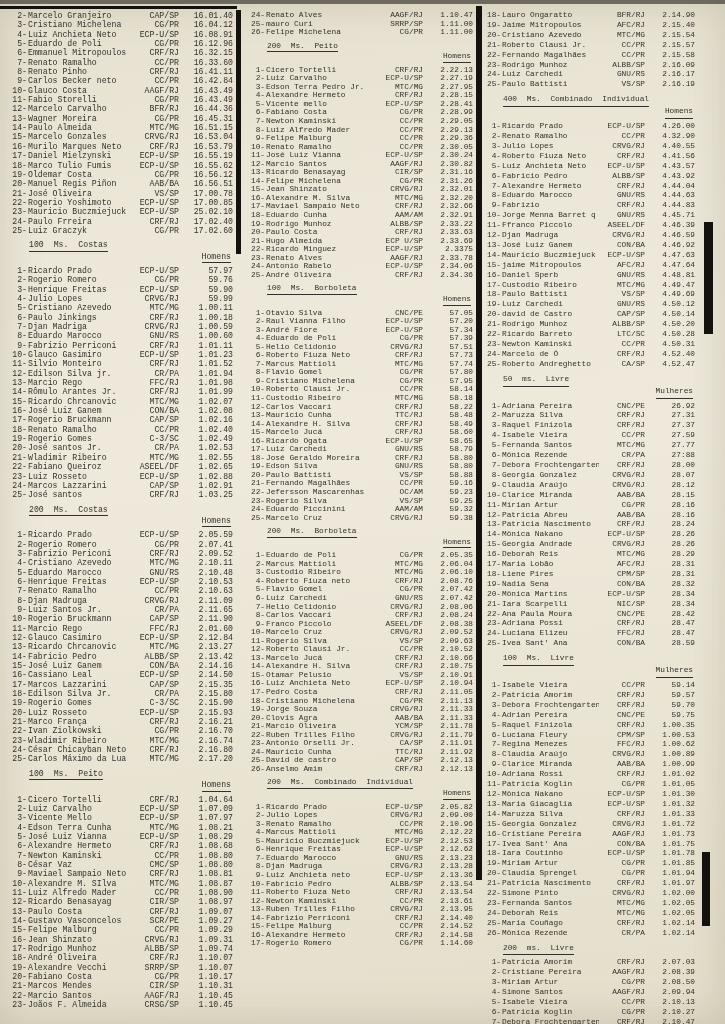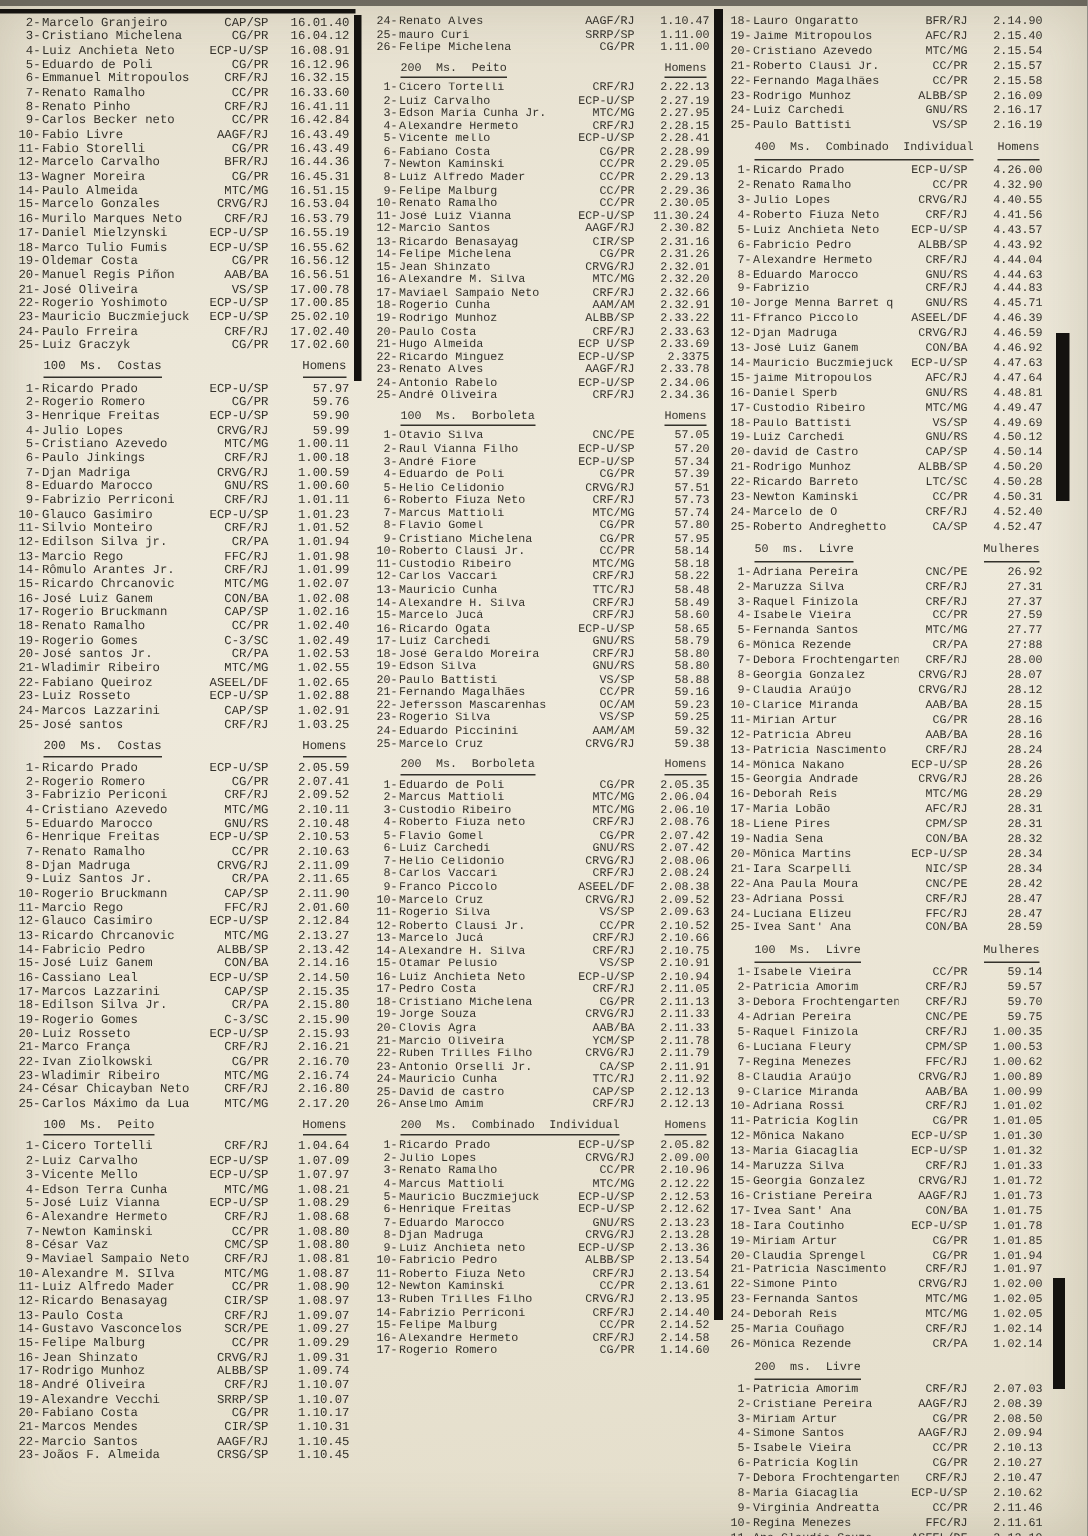--- a/index.html
+++ b/index.html
@@ -12,21 +12,21 @@
   .col{position:absolute;top:11px;}
   .col-1{left:9px;width:224px;font-size:8.2px;line-height:9.35px;}
   .col-2{left:247px;width:226px;font-size:7.8px;line-height:8.55px;}
   .col-3{left:483px;width:212px;font-size:7.8px;line-height:9.9px;}
   .row{display:flex;align-items:baseline;white-space:nowrap;}
   .rank{flex:none;width:18px;text-align:right;}
   .name{flex:1 1 auto;overflow:hidden;padding-left:1px;}
   .club{flex:none;min-width:46px;text-align:right;}
   .time{flex:none;width:50px;text-align:right;}
   .col-1 .time{width:54px;}
-  .section-head{display:flex;align-items:flex-start;margin:5px 0 3px;}
+  .section-head{display:flex;align-items:flex-start;margin:5px 0 3px;flex-direction:column;}
   .sh-title{margin-left:20px;word-spacing:5px;border-bottom:1px solid #33312b;padding-bottom:1px;}
   .sh-gender{margin-left:auto;margin-right:2px;border-bottom:1px solid #33312b;padding-bottom:1px;}
 </style>
 </head>
 <body>
 
 <div class="page">
 
   <div class="artifact" style="left:0;top:0;width:725px;height:4px;opacity:.55;"></div>
   <div class="artifact" style="left:0;top:6px;width:237px;height:3px;"></div>
@@ -79,21 +79,21 @@
         <span class="time">16.41.11</span>
       </div>
       <div class="row">
         <span class="rank">9-</span>
         <span class="name">Carlos Becker neto</span>
         <span class="club">CC/PR</span>
         <span class="time">16.42.84</span>
       </div>
       <div class="row">
         <span class="rank">10-</span>
-        <span class="name">Fabio Livre</span>
+        <span class="name">Glauco Costa</span>
         <span class="club">AAGF/RJ</span>
         <span class="time">16.43.49</span>
       </div>
       <div class="row">
         <span class="rank">11-</span>
         <span class="name">Fabio Storelli</span>
         <span class="club">CG/PR</span>
         <span class="time">16.43.49</span>
       </div>
       <div class="row">
@@ -661,21 +661,21 @@
         <span class="time">2.22.13</span>
       </div>
       <div class="row">
         <span class="rank">2-</span>
         <span class="name">Luiz Carvalho</span>
         <span class="club">ECP-U/SP</span>
         <span class="time">2.27.19</span>
       </div>
       <div class="row">
         <span class="rank">3-</span>
-        <span class="name">Edson Maria Cunha Jr.</span>
+        <span class="name">Edson Terra Pedro Jr.</span>
         <span class="club">MTC/MG</span>
         <span class="time">2.27.95</span>
       </div>
       <div class="row">
         <span class="rank">4-</span>
         <span class="name">Alexandre Hermeto</span>
         <span class="club">CRF/RJ</span>
         <span class="time">2.28.15</span>
       </div>
       <div class="row">
@@ -711,21 +711,21 @@
       <div class="row">
         <span class="rank">10-</span>
         <span class="name">Renato Ramalho</span>
         <span class="club">CC/PR</span>
         <span class="time">2.30.05</span>
       </div>
       <div class="row">
         <span class="rank">11-</span>
         <span class="name">José Luiz Vianna</span>
         <span class="club">ECP-U/SP</span>
-        <span class="time">11.30.24</span>
+        <span class="time">2.30.24</span>
       </div>
       <div class="row">
         <span class="rank">12-</span>
         <span class="name">Marcio Santos</span>
         <span class="club">AAGF/RJ</span>
         <span class="time">2.30.82</span>
       </div>
       <div class="row">
         <span class="rank">13-</span>
         <span class="name">Ricardo Benasayag</span>
@@ -751,21 +751,21 @@
         <span class="time">2.32.20</span>
       </div>
       <div class="row">
         <span class="rank">17-</span>
         <span class="name">Maviael Sampaio Neto</span>
         <span class="club">CRF/RJ</span>
         <span class="time">2.32.66</span>
       </div>
       <div class="row">
         <span class="rank">18-</span>
-        <span class="name">Rogerio Cunha</span>
+        <span class="name">Eduardo Cunha</span>
         <span class="club">AAM/AM</span>
         <span class="time">2.32.91</span>
       </div>
       <div class="row">
         <span class="rank">19-</span>
         <span class="name">Rodrigo Munhoz</span>
         <span class="club">ALBB/SP</span>
         <span class="time">2.33.22</span>
       </div>
       <div class="row">

